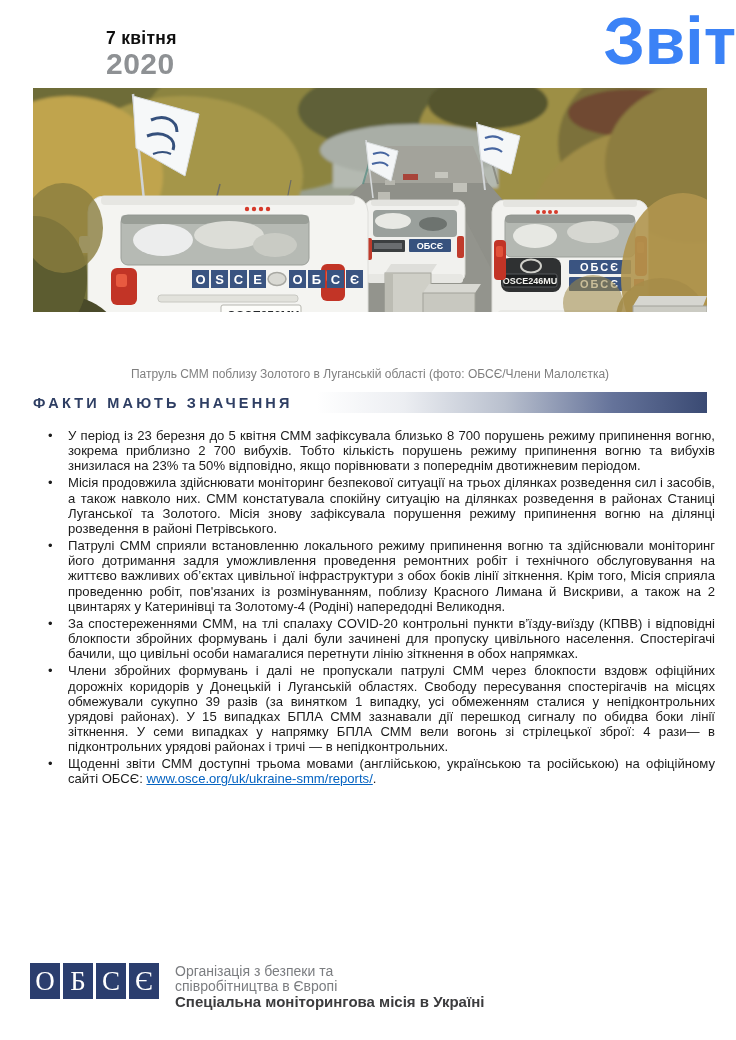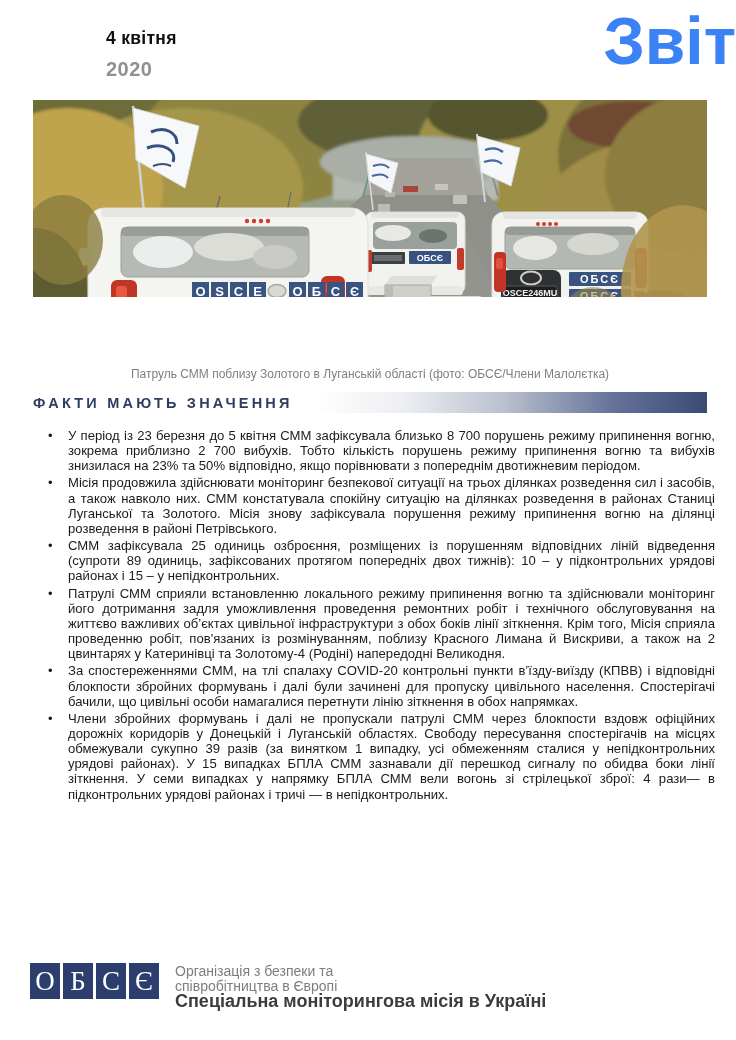--- a/index.html
+++ b/index.html
@@ -2,26 +2,26 @@
 <html><head>
 <meta charset="utf-8">
 <style>
   html,body{margin:0;padding:0;background:#ffffff;}
   .page{position:relative;width:736px;height:1040px;background:#ffffff;overflow:hidden;
         font-family:"Liberation Sans",sans-serif;color:#1b1b1b;}
 
   
   .date-block{position:absolute;left:106px;top:28px;}
   .date-day{font-size:17.5px;font-weight:bold;color:#0f0f0f;letter-spacing:.3px;}
-  .date-year{font-size:20px;font-weight:bold;color:#8e9194;line-height:.95;margin-top:11px;letter-spacing:.5px;}
+  .date-year{font-size:30px;font-weight:bold;color:#8e9194;line-height:.95;margin-top:1px;letter-spacing:.5px;}
   .report-title{position:absolute;left:0;right:0;top:2px;margin:0;text-align:right;
         font-size:66px;font-weight:bold;color:#3b82f6;line-height:1.2;}
 
   
-  .photo-wrap{position:absolute;left:33px;top:100px;width:674px;height:197px;overflow:hidden;background:#84cc16;}
+  .photo-wrap{position:absolute;left:33px;top:88px;width:674px;height:224px;overflow:hidden;background:#84cc16;}
   .photo-wrap svg{display:block;width:674px;height:261px;}
   .photo-caption{position:absolute;left:33px;top:367px;width:674px;text-align:center;
         font-size:12px;color:#7f7f7f;}
 
   
   .section-bar{position:absolute;left:33px;top:392px;width:674px;height:21px;display:flex;align-items:center;
         background:linear-gradient(90deg,#ffffff 0%,#ffffff 42%,#eceef2 55%,#b9c0ce 70%,#65739a 86%,#3a4a73 100%);}
   .section-bar h2{margin:0;font-size:14.5px;font-weight:bold;letter-spacing:3.2px;color:#2e3e63;}
 
   
@@ -32,29 +32,29 @@
   .facts a{color:#0563c1;text-decoration:underline;}
 
   
   .footer{position:absolute;left:30px;top:963px;display:flex;align-items:flex-start;}
   .logo{display:flex;}
   .logo-sq{width:30px;height:36px;margin-right:3px;background:#2b3e6e;color:#ffffff;
         display:flex;align-items:center;justify-content:center;
         font-family:"Liberation Serif",serif;font-size:27px;line-height:1;}
   .org-text{margin-left:13px;padding-top:1px;}
   .org-line{font-size:14px;line-height:14.5px;color:#7b7d80;}
-  .mission-line{font-size:18px;line-height:15px;font-weight:bold;color:#3c3c3e;margin-top:1px;}
+  .mission-line{font-size:15px;line-height:15px;font-weight:bold;color:#3c3c3e;margin-top:1px;}
 </style>
 </head>
 <body>
 
 <div class="page">
 
   <div class="date-block">
-    <div class="date-day">4 квітня</div>
+    <div class="date-day">7 квітня</div>
     <div class="date-year">2020</div>
   </div>
   <h1 class="report-title">Звіт</h1>
 
   <div class="photo-wrap">
     <svg viewBox="0 0 674 261" preserveAspectRatio="none">
       <defs>
         <filter id="soft" x="-10%" y="-10%" width="120%" height="120%">
             <feGaussianBlur stdDeviation="1.4"></feGaussianBlur>
           </filter>
@@ -237,24 +237,26 @@
   </div>
   <div class="photo-caption">Патруль СММ поблизу Золотого в Луганській області (фото: ОБСЄ/Члени Малолєтка)</div>
 
   <div class="section-bar">
     <h2>ФАКТИ МАЮТЬ ЗНАЧЕННЯ</h2>
   </div>
 
   <ul class="facts">
     <li>У період із 23 березня до 5 квітня СММ зафіксувала близько 8 700 порушень режиму припинення вогню, зокрема приблизно 2 700 вибухів. Тобто кількість порушень режиму припинення вогню та вибухів знизилася на 23% та 50% відповідно, якщо порівнювати з попереднім двотижневим періодом.</li>
     <li>Місія продовжила здійснювати моніторинг безпекової ситуації на трьох ділянках розведення сил і засобів, а також навколо них. СММ констатувала спокійну ситуацію на ділянках розведення в районах Станиці Луганської та Золотого. Місія знову зафіксувала порушення режиму припинення вогню на ділянці розведення в районі Петрівського.</li>
-    <li>СММ зафіксувала 25 одиниць озброєння, розміщених із порушенням відповідних ліній відведення (супроти 89 одиниць, зафіксованих протягом попередніх двох тижнів): 10 – у підконтрольних урядові районах і 15 – у непідконтрольних.</li>
     <li>Патрулі СММ сприяли встановленню локального режиму припинення вогню та здійснювали моніторинг його дотримання задля уможливлення проведення ремонтних робіт і технічного обслуговування на життєво важливих об’єктах цивільної інфраструктури з обох боків лінії зіткнення. Крім того, Місія сприяла проведенню робіт, пов'язаних із розмінуванням, поблизу Красного Лимана й Вискриви, а також на 2 цвинтарях у Катеринівці та Золотому-4 (Родіні) напередодні Великодня.</li>
     <li>За спостереженнями СММ, на тлі спалаху COVID-20 контрольні пункти в’їзду-виїзду (КПВВ) і відповідні блокпости збройних формувань і далі були зачинені для пропуску цивільного населення. Спостерігачі бачили, що цивільні особи намагалися перетнути лінію зіткнення в обох напрямках.</li>
     <li>Члени збройних формувань і далі не пропускали патрулі СММ через блокпости вздовж офіційних дорожніх коридорів у Донецькій і Луганській областях. Свободу пересування спостерігачів на місцях обмежували сукупно 39 разів (за винятком 1 випадку, усі обмеженням сталися у непідконтрольних урядові районах). У 15 випадках БПЛА СММ зазнавали дії перешкод сигналу по обидва боки лінії зіткнення. У семи випадках у напрямку БПЛА СММ вели вогонь зі стрілецької зброї: 4 рази— в підконтрольних урядові районах і тричі — в непідконтрольних.</li>
+    <li>
+      <span>Щоденні звіти СММ доступні трьома мовами (англійською, українською та російською) на офіційному сайті ОБСЄ: </span><a href="www.osce.org/uk/ukraine-smm/reports/">www.osce.org/uk/ukraine-smm/reports/</a><span>.</span>
+    </li>
   </ul>
 
   <div class="footer">
     <div class="logo">
       <div class="logo-sq">
           <span>О</span>
         </div>
       <div class="logo-sq">
           <span>Б</span>
         </div>

